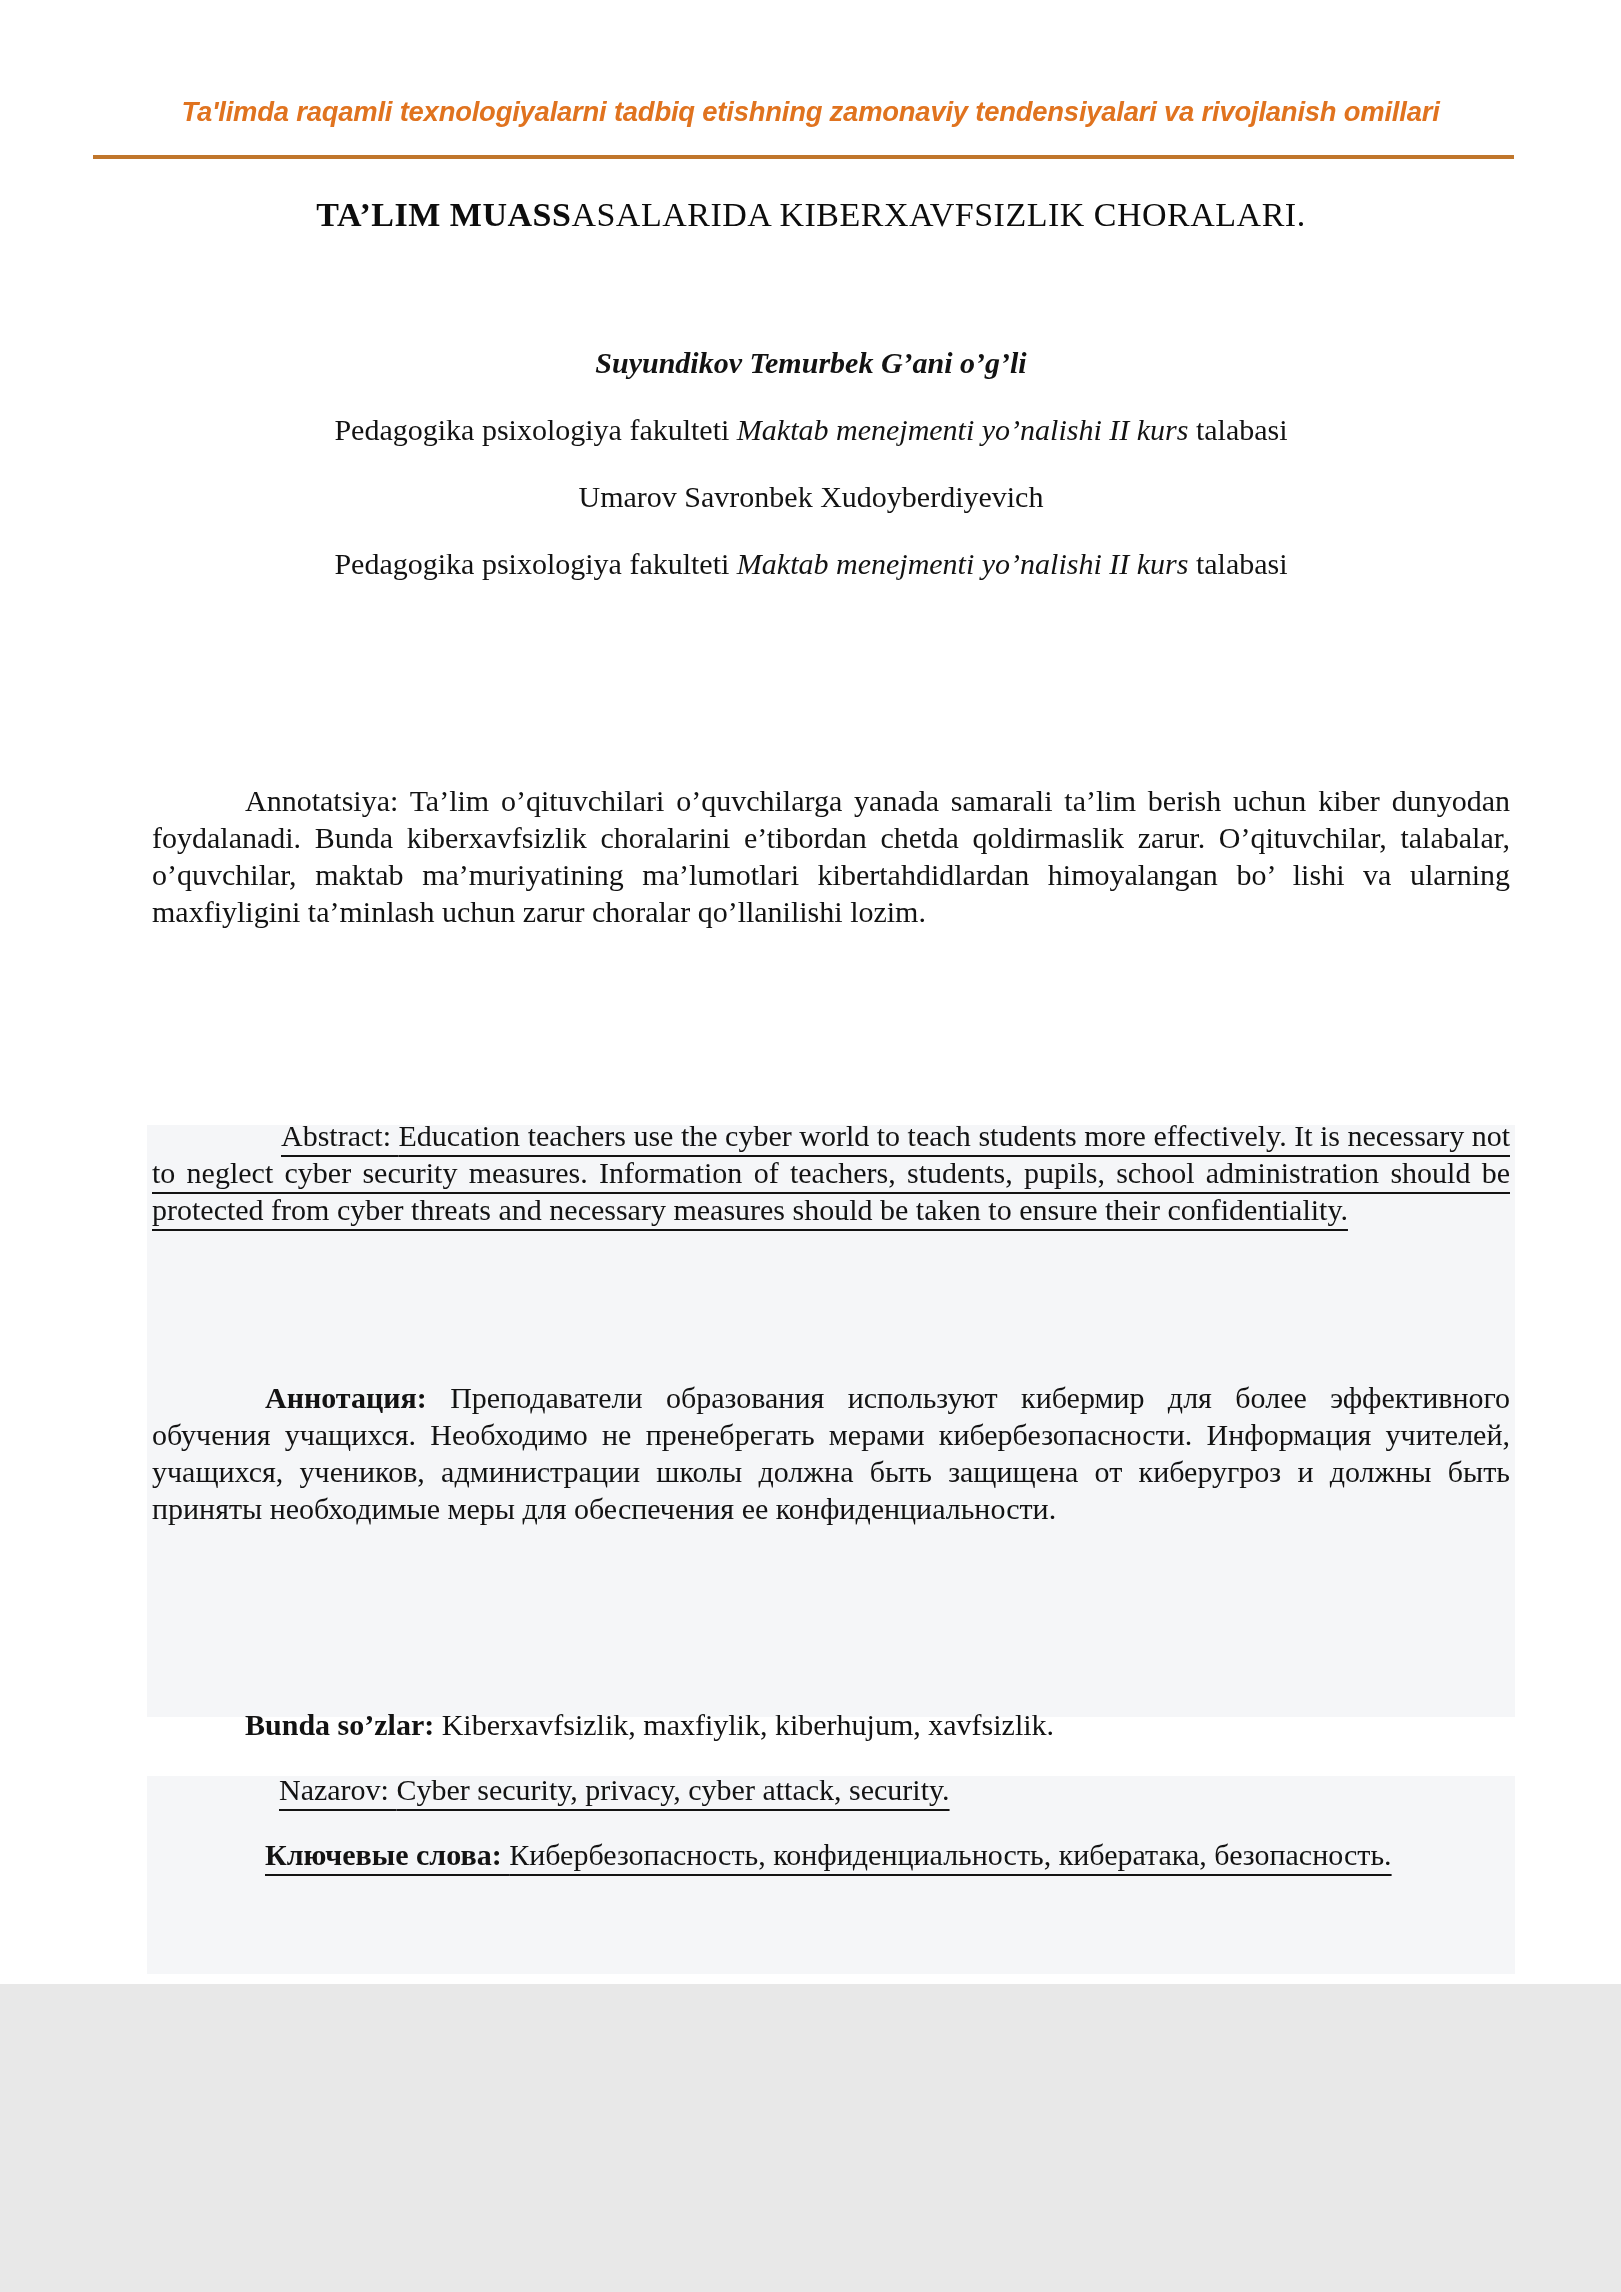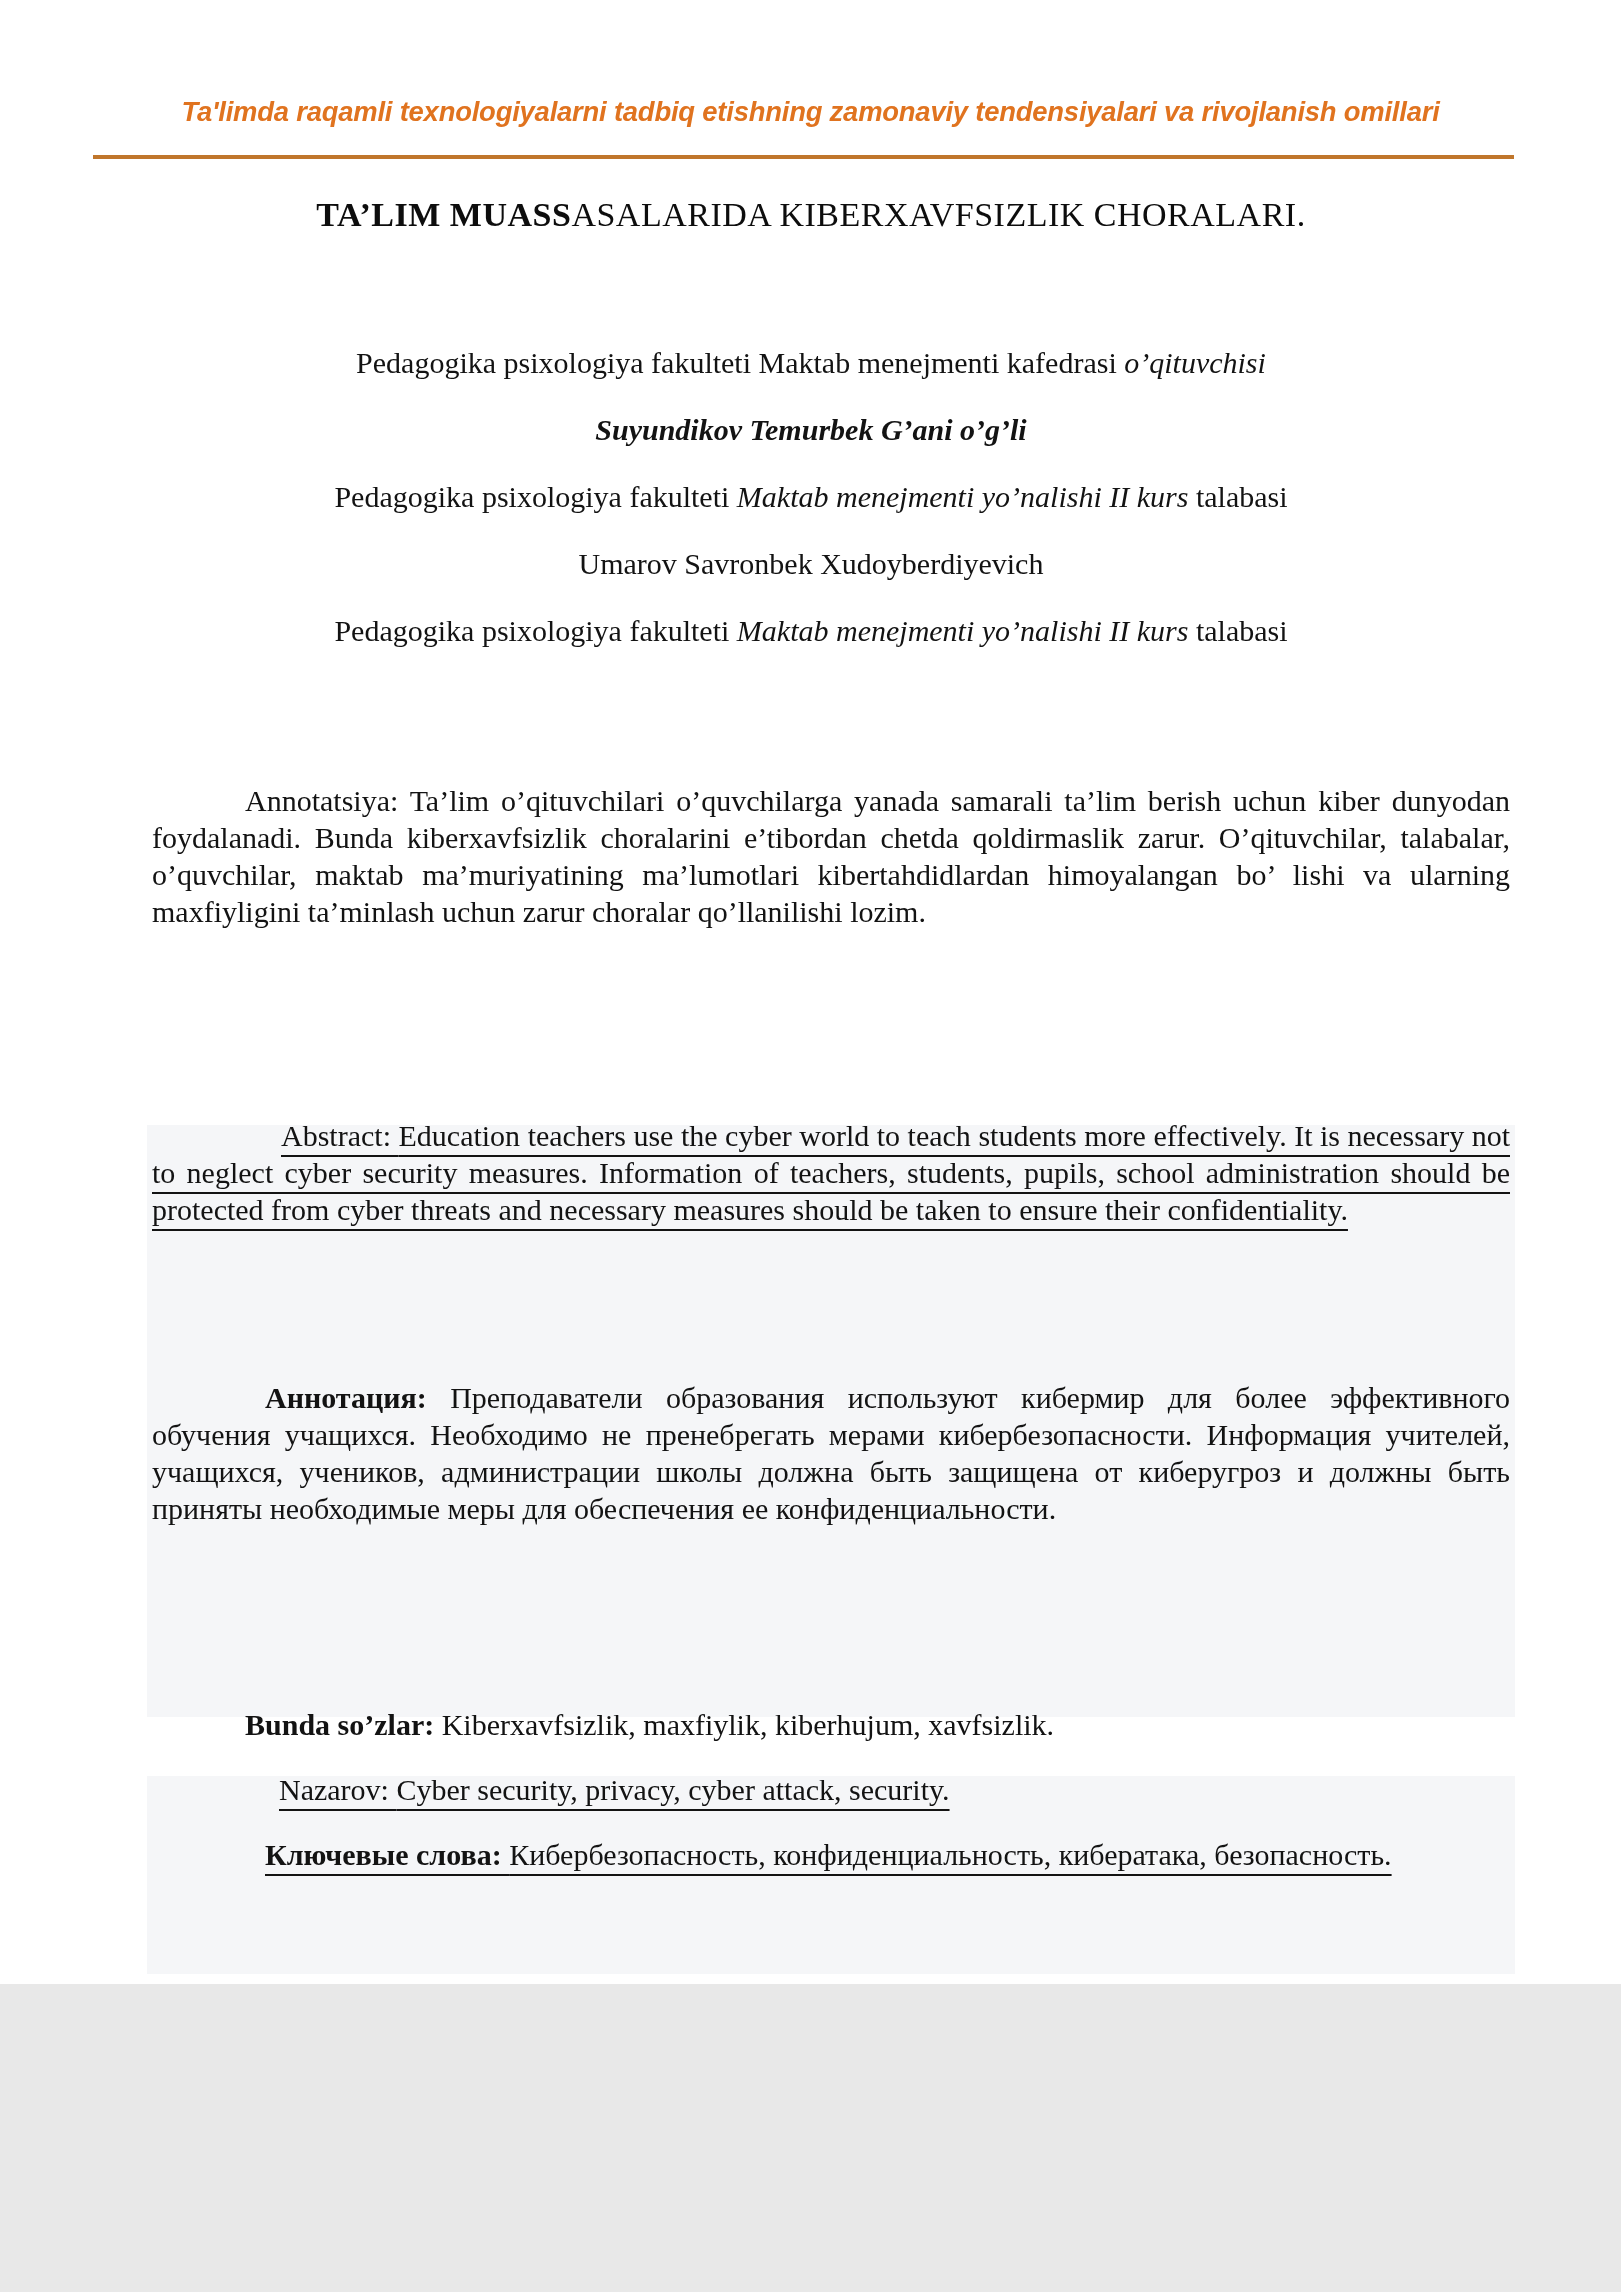--- a/index.html
+++ b/index.html
@@ -112,21 +112,20 @@
 
   <div class="running-head">Ta'limda raqamli texnologiyalarni tadbiq etishning zamonaviy tendensiyalari va rivojlanish omillari</div>
   <div class="head-rule"></div>
 
   <div class="hl hl-a"></div>
   <div class="hl hl-b"></div>
 
   <h1 class="title"><b>TA’LIM MUASS</b><span>ASALARIDA KIBERXAVFSIZLIK CHORALARI.</span></h1>
 
   <div class="authors">
-    <p class="a-aff"><span>Pedagogika psixologiya fakulteti Maktab menejmenti kafedrasi </span><i>o’qituvchisi</i></p>
     <p class="a-name">Suyundikov Temurbek G’ani o’g’li</p>
     <p class="a-aff"><span>Pedagogika psixologiya fakulteti </span><i>Maktab menejmenti yo’nalishi II kurs</i><span> talabasi</span></p>
     <p>Umarov Savronbek Xudoyberdiyevich</p>
     <p class="a-aff"><span>Pedagogika psixologiya fakulteti </span><i>Maktab menejmenti yo’nalishi II kurs</i><span> talabasi</span></p>
   </div>
 
   <p class="body-para" id="para-annot"><span>Annotatsiya: </span><span>Ta’lim o’qituvchilari o’quvchilarga yanada samarali ta’lim berish uchun kiber dunyodan foydalanadi. Bunda kiberxavfsizlik choralarini e’tibordan chetda qoldirmaslik zarur. O’qituvchilar, talabalar, o’quvchilar, maktab ma’muriyatining ma’lumotlari kibertahdidlardan himoyalangan bo’ lishi va ularning maxfiyligini ta’minlash uchun zarur choralar qo’llanilishi lozim.</span></p>
 
   <p class="body-para" id="para-abstract"><span>Abstract: </span><span>Education teachers use the cyber world to teach students more effectively. It is necessary not to neglect cyber security measures. Information of teachers, students, pupils, school administration should be protected from cyber threats and necessary measures should be taken to ensure their confidentiality.</span></p>
 

